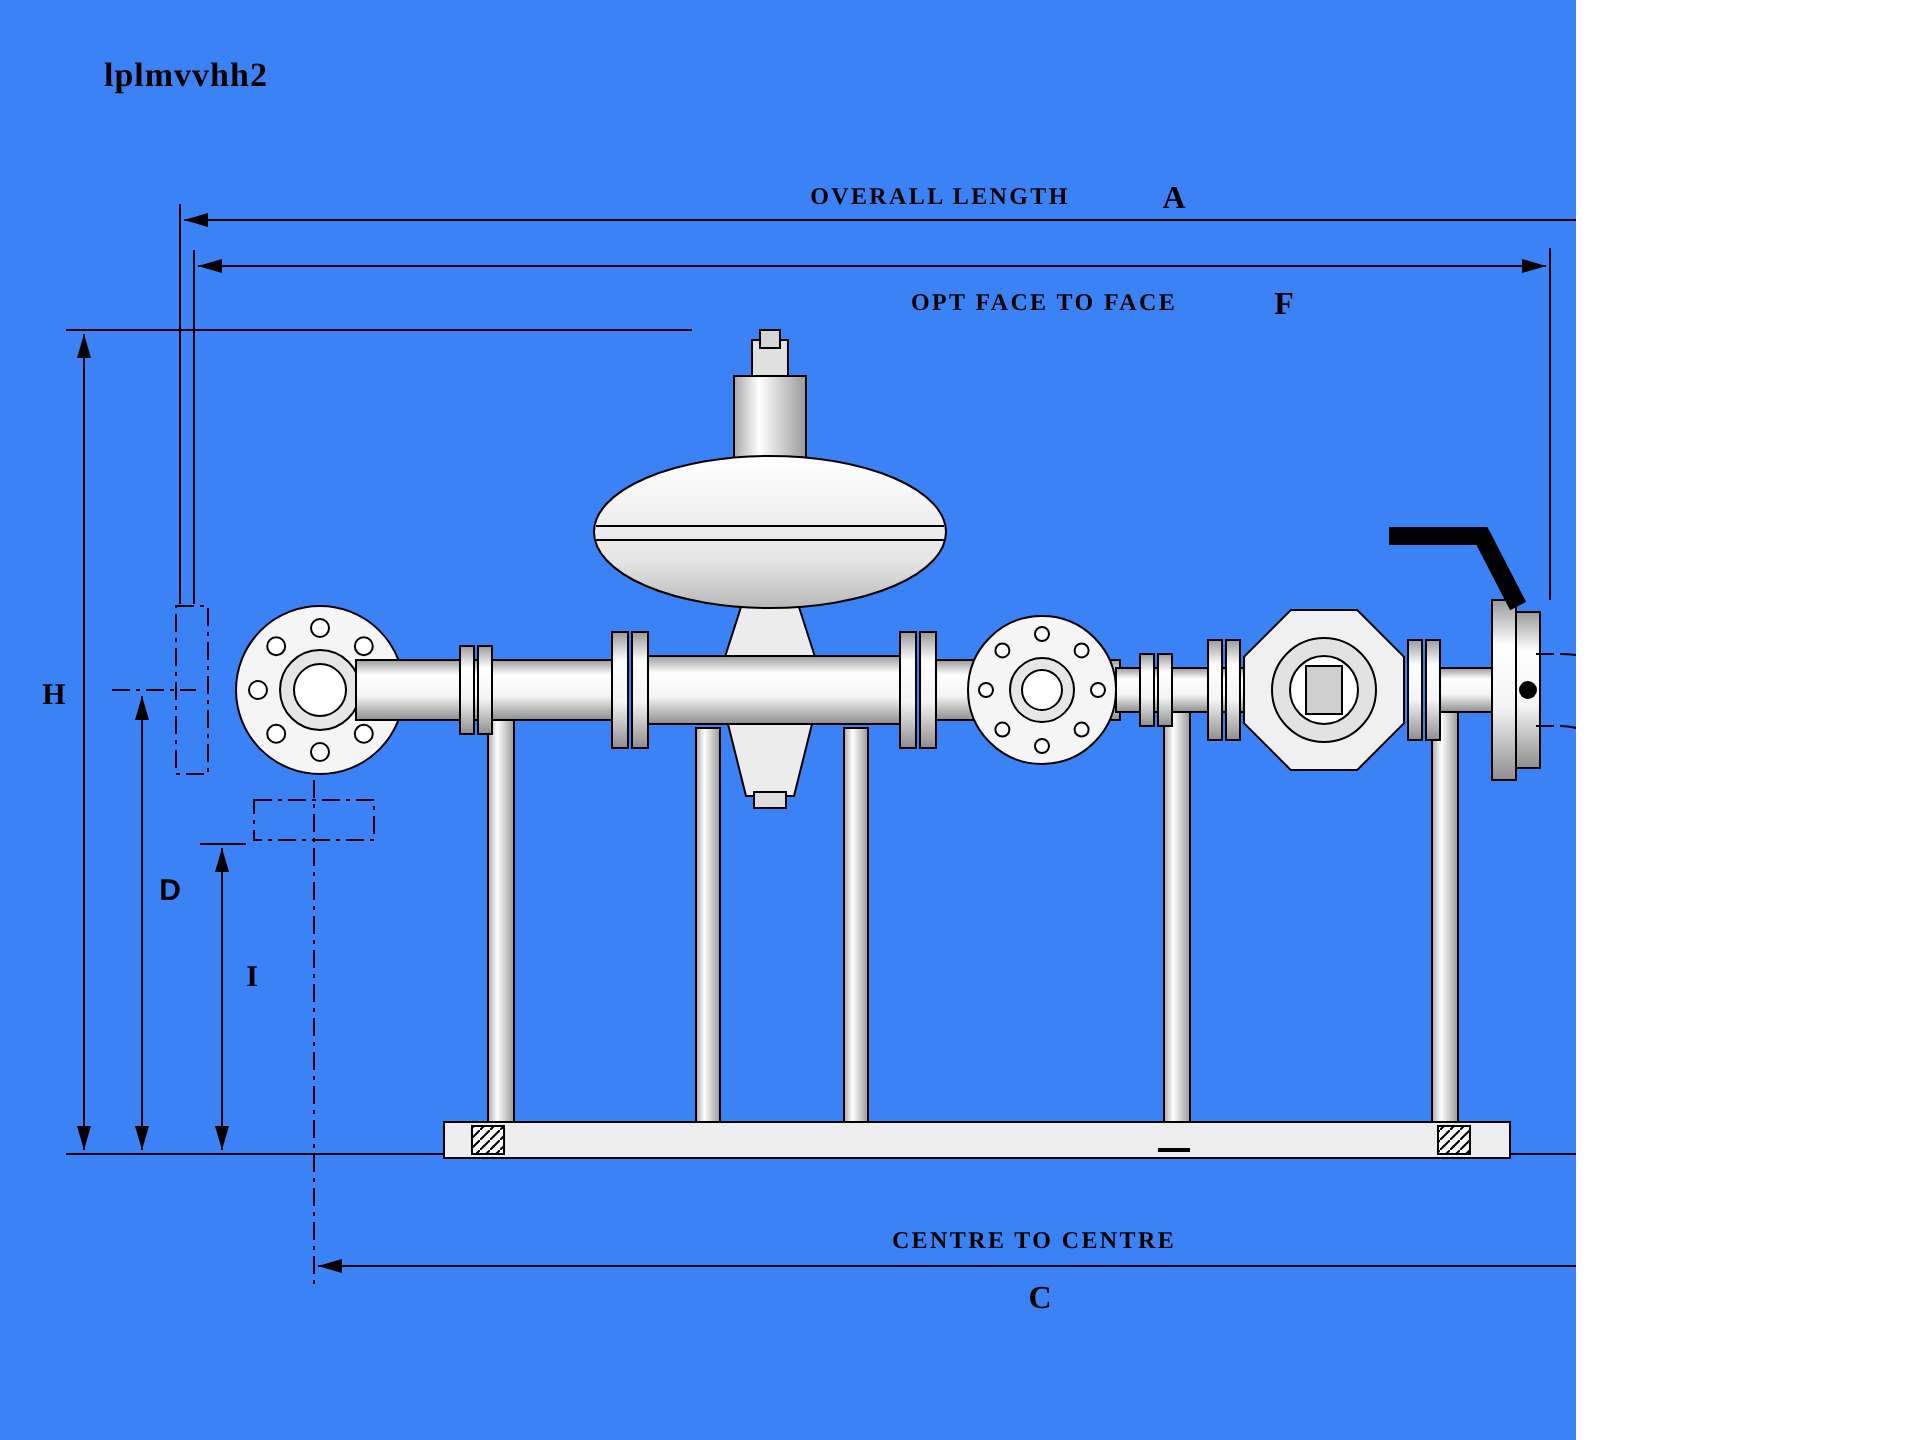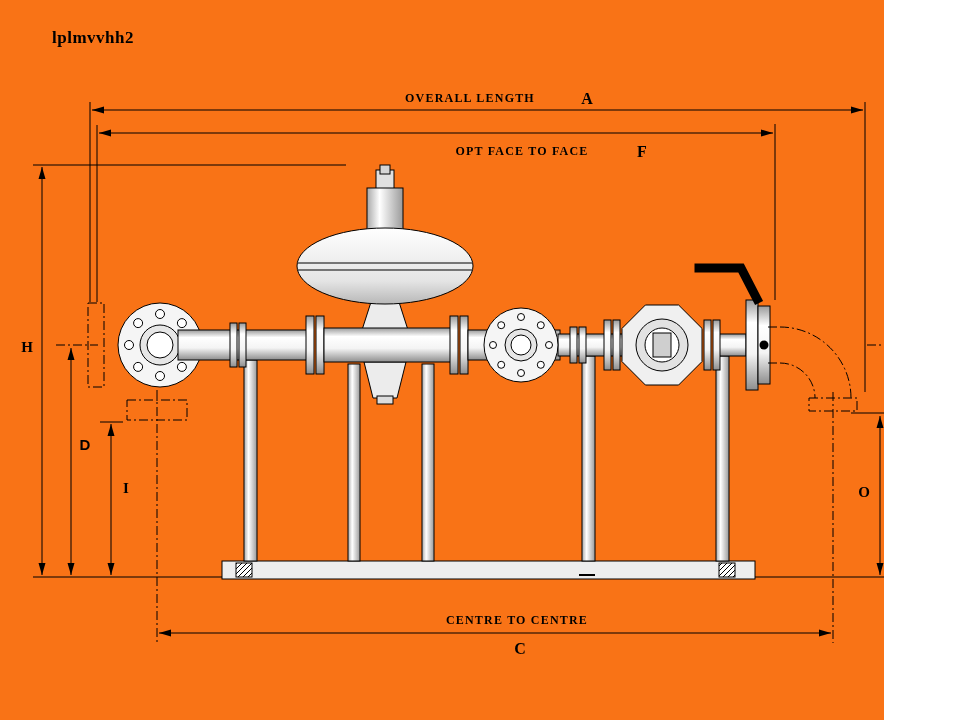--- a/index.html
+++ b/index.html
@@ -1,16 +1,16 @@
 <!DOCTYPE html>
 <html><head>
 <meta charset="utf-8">
 <style>
   html,body{margin:0;padding:0;background:#ffffff;}
-  .stage{width:884px;height:720px;background:#f97316;position:relative;overflow:hidden;}
+  .stage{width:788px;height:720px;background:#3b82f6;position:relative;overflow:hidden;}
   svg{display:block;}
   text{fill:#000000;}
   .title-text{font:700 17px "Liberation Serif",serif;letter-spacing:.5px;}
   .dim-word{font:700 12px "Liberation Serif",serif;letter-spacing:1.2px;}
   .dim-letter{font:700 16px "Liberation Serif",serif;}
   .dim-letter-sm{font:700 15px "Liberation Serif",serif;}
   .dim-letter-sans{font:700 15px "Liberation Sans",sans-serif;}
   .thin{stroke:#000;stroke-width:1;fill:none;}
   .dashdot{stroke:#000;stroke-width:1;fill:none;stroke-dasharray:9 3 2 3;}
   .dim{stroke:#000;stroke-width:1;fill:none;}

